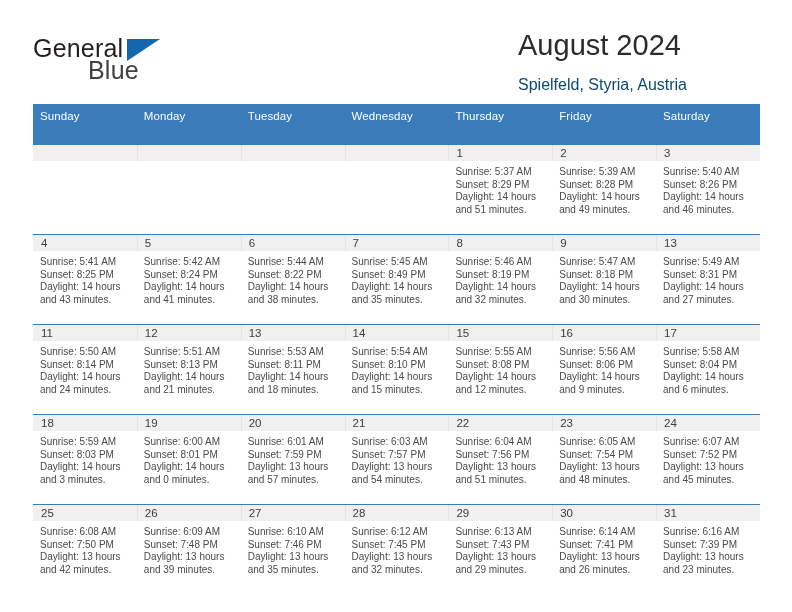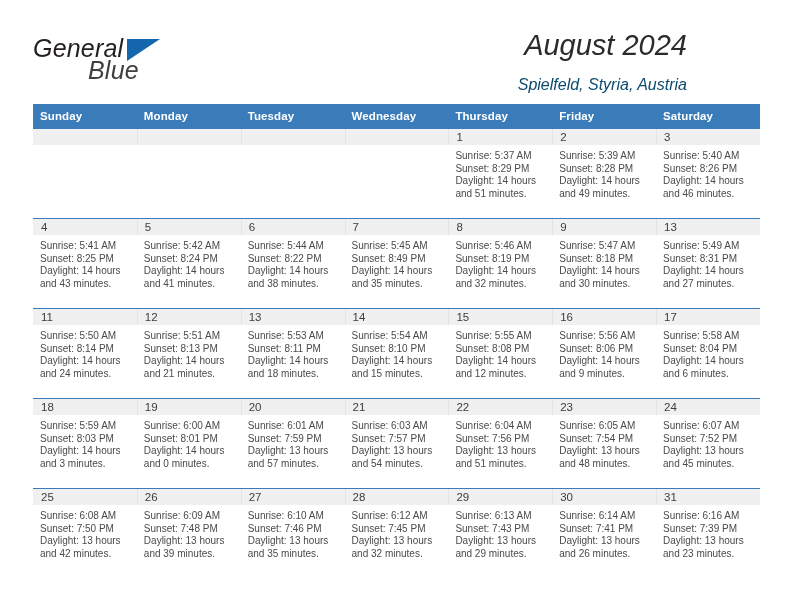--- a/index.html
+++ b/index.html
@@ -22,21 +22,20 @@
     box-sizing: border-box;
   }
 
   
   .header {
     position: absolute;
     left: 0;
     top: 0;
     width: 720px;
     height: 104px;
-    font-style: italic;
   }
   .logo {
     position: absolute;
     left: 33px;
     top: 34px;
     width: 180px;
     height: 52px;
   }
   .logo-general {
     position: absolute;
@@ -63,21 +62,21 @@
     width: 0;
     height: 0;
     border-left: 33px solid #1567ad;
     border-bottom: 22px solid transparent;
   }
 
   .title-block {
     position: absolute;
     right: 33px;
     top: 28px;
-    text-align: right;
+    text-align: left;
   }
   .cal-title {
     font-size: 29px;
     font-weight: normal;
     color: #2b2b2b;
     line-height: 34px;
     letter-spacing: 0px;
   }
   .cal-subtitle {
     margin-top: 14px;
@@ -92,23 +91,23 @@
     left: 33px;
     top: 104px;
     width: 727px;
     border-collapse: collapse;
     table-layout: fixed;
   }
   .calendar th {
     background: #3a7cb9;
     color: #ffffff;
     font-size: 11.5px;
-    font-weight: bold;
+    font-weight: normal;
     text-align: left;
-    padding: 6px 0 6px 7px;
+    padding: 6px 0 22px 7px;
     height: 10px;
     letter-spacing: 0.1px;
   }
   .calendar td {
     vertical-align: top;
     padding: 0;
     width: 103.85px;
     border-top: 1.4px solid #3a7cb9;
     background: #ffffff;
   }

